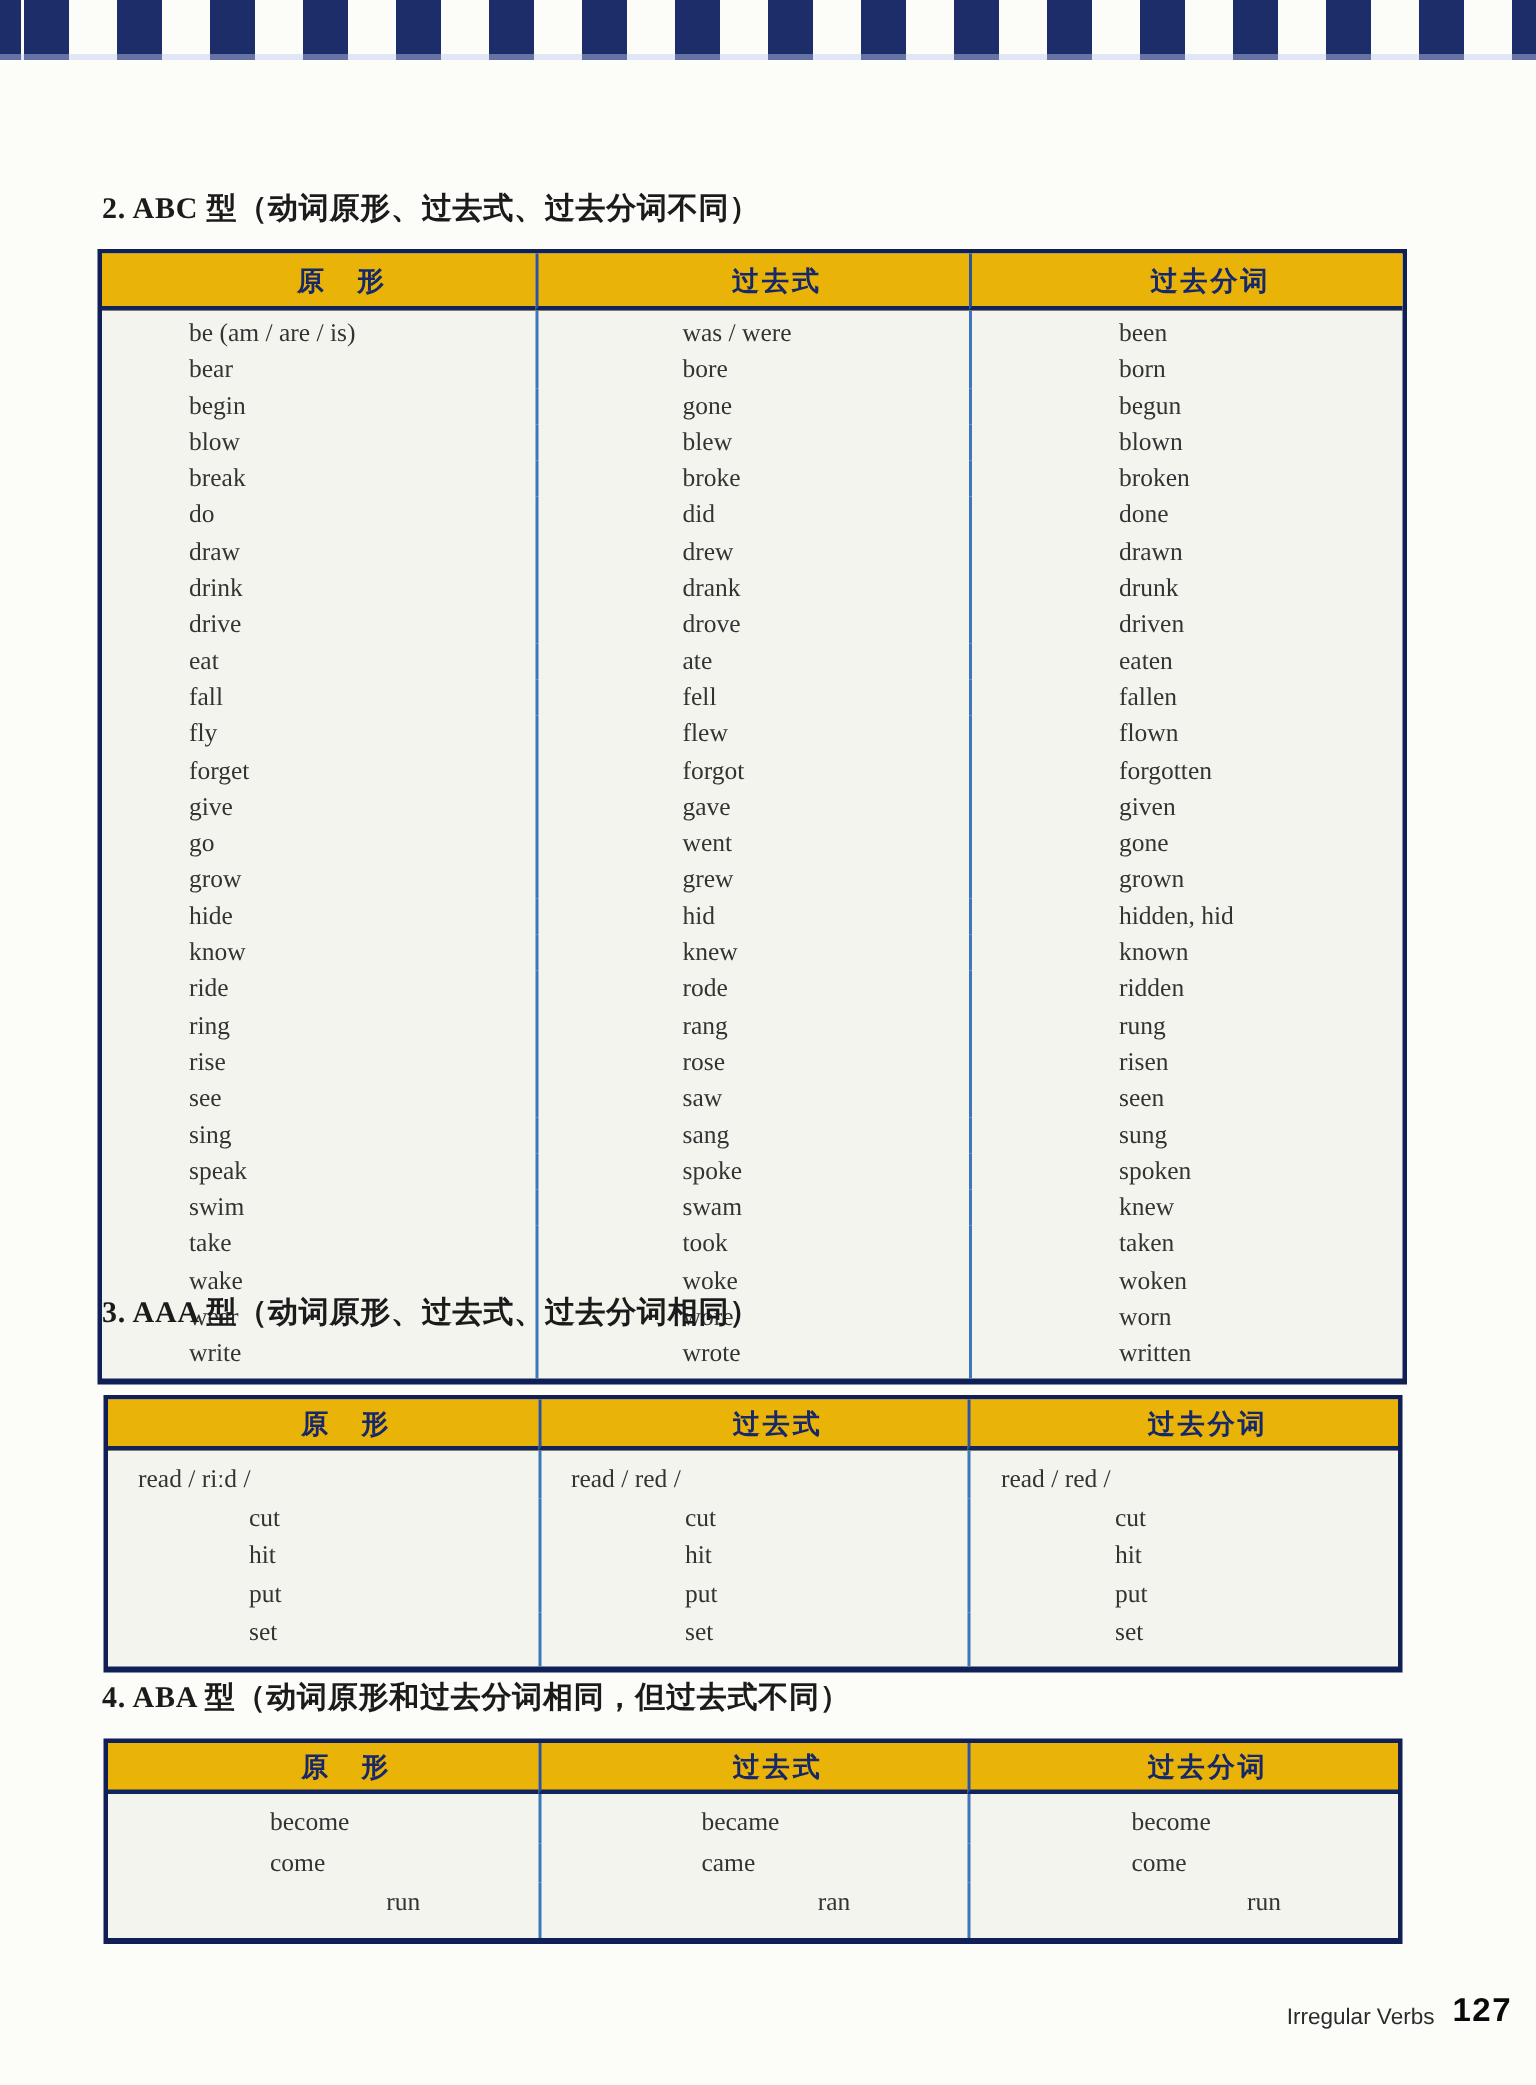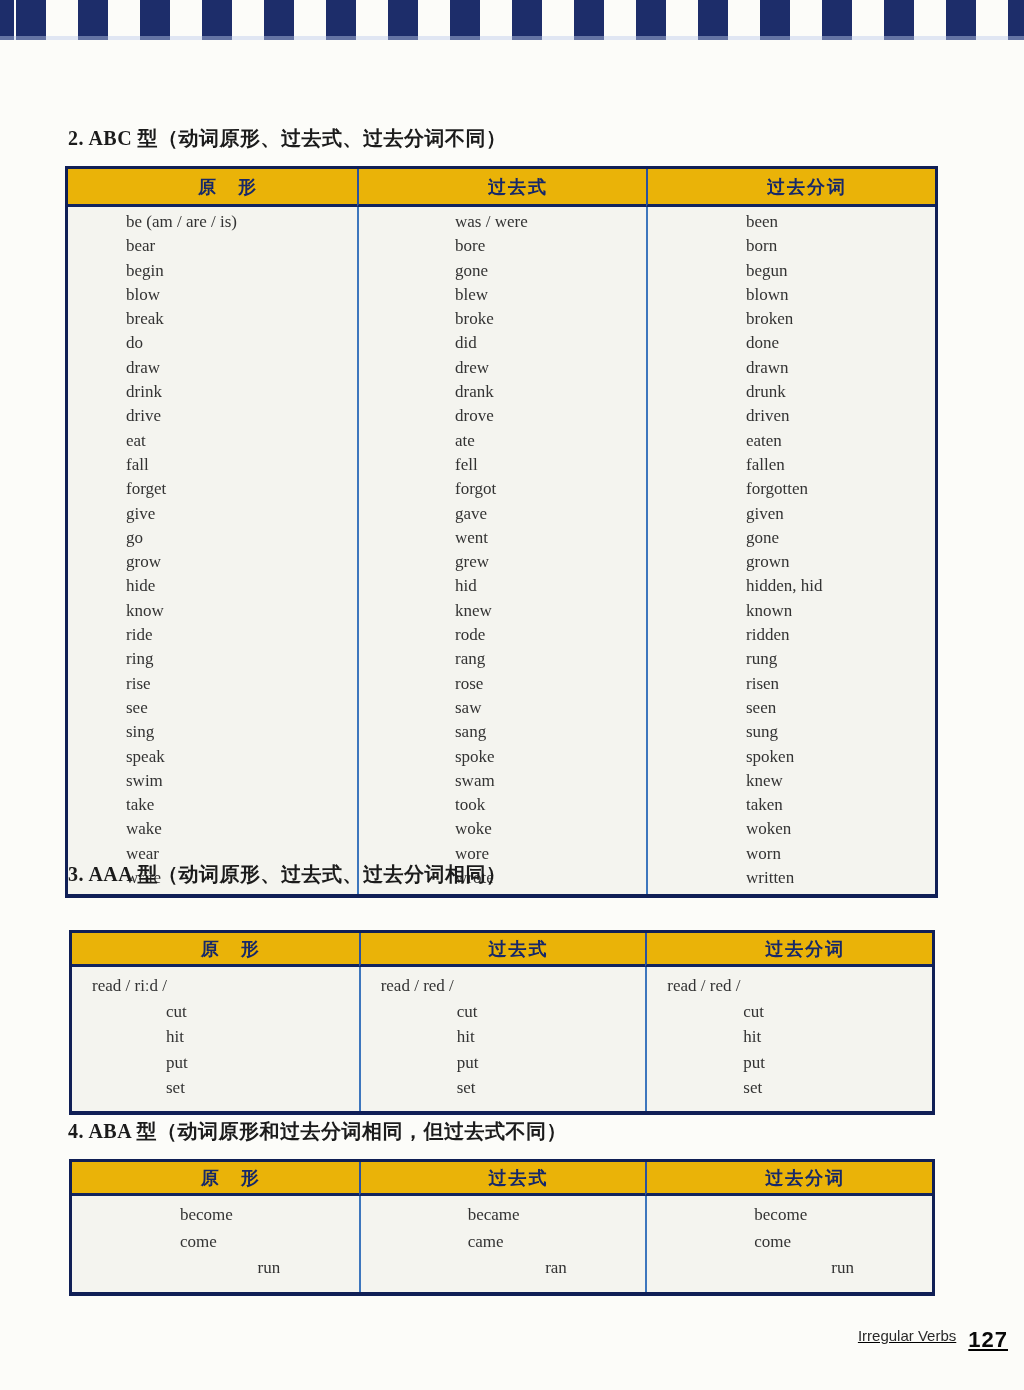--- a/index.html
+++ b/index.html
@@ -108,24 +108,23 @@
   #table-aba td.c0 { padding-left: 108px; }
   #table-aba td.c1 { padding-left: 107px; }
   #table-aba td.c2 { padding-left: 107px; }
 
   
   .footer {
     position: absolute;
     top: 1327px;
     right: 16px;
     display: flex;
-    align-items: flex-start;
+    align-items: flex-end;
     gap: 12px;
     font-family: "Liberation Sans", "DejaVu Sans", sans-serif;
-    text-decoration: underline;
   }
   .footer .label {
     font-size: 15px;
     color: #2a2a2a;
   }
   .footer .pagenum {
     font-size: 22px;
     font-weight: bold;
     color: #0a0a0a;
     letter-spacing: 1px;
@@ -197,20 +196,25 @@
           <td class="c0">eat</td>
           <td class="c1">ate</td>
           <td class="c2">eaten</td>
         </tr>
         <tr>
           <td class="c0">fall</td>
           <td class="c1">fell</td>
           <td class="c2">fallen</td>
         </tr>
         <tr>
+          <td class="c0">fly</td>
+          <td class="c1">flew</td>
+          <td class="c2">flown</td>
+        </tr>
+        <tr>
           <td class="c0">forget</td>
           <td class="c1">forgot</td>
           <td class="c2">forgotten</td>
         </tr>
         <tr>
           <td class="c0">give</td>
           <td class="c1">gave</td>
           <td class="c2">given</td>
         </tr>
         <tr>

